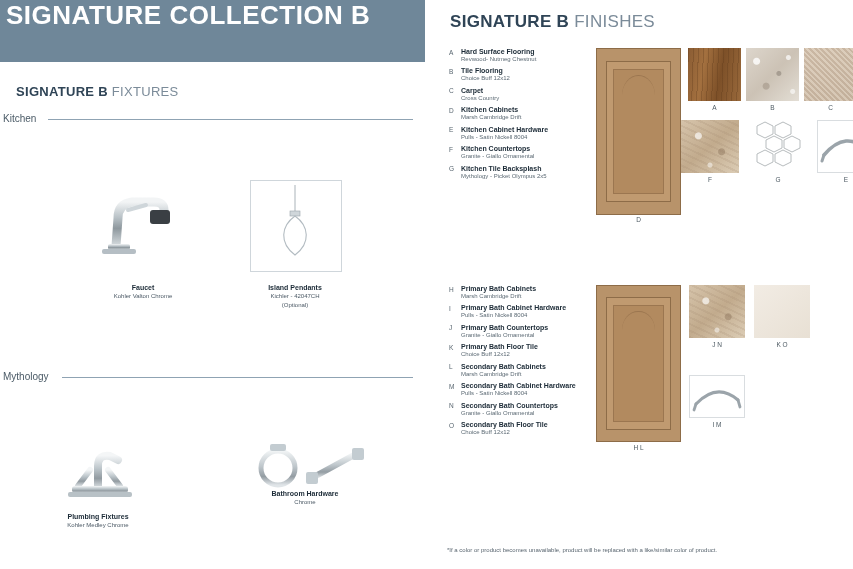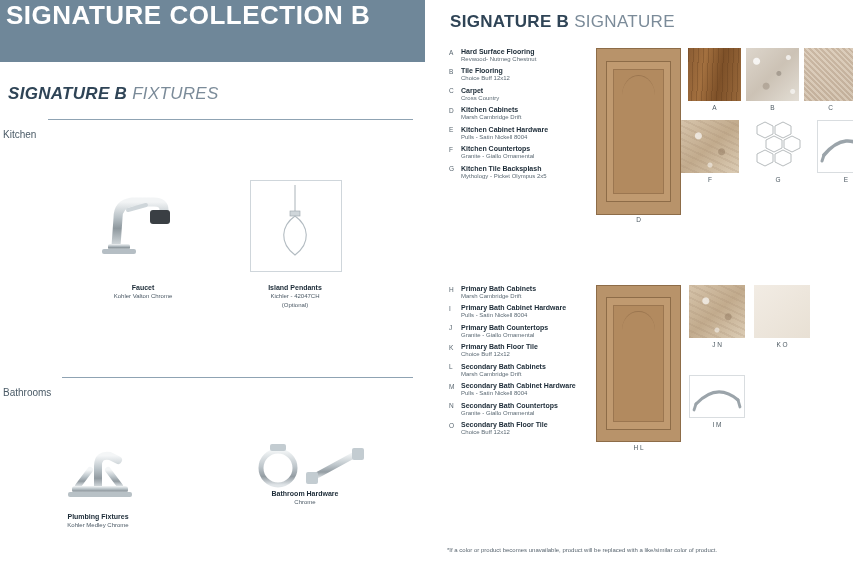--- a/index.html
+++ b/index.html
@@ -33,39 +33,37 @@
     color: #ffffff;
     font-size: 26px;
     font-weight: bold;
     letter-spacing: 0.5px;
     padding-left: 6px;
     white-space: nowrap;
   }
 
   .fixtures-heading {
     position: absolute;
-    left: 8px; top: 84px;
-    font-size: 17px;
+    left: 16px; top: 84px;
+    font-size: 13px;
     letter-spacing: 0.3px;
     white-space: nowrap;
-    font-style: italic;
   }
   .fixtures-heading .bold {
     font-weight: bold;
     color: #2f4456;
   }
   .fixtures-heading .light {
     color: #7b8b99;
   }
 
   .section-label {
     position: absolute;
     font-size: 10px;
     color: #4a5a66;
-    margin-top: 16px;
   }
   .section-rule {
     position: absolute;
     height: 1px;
     background: #8fa3b3;
   }
 
   .fixture-item {
     position: absolute;
     text-align: center;
@@ -277,21 +275,21 @@
       <path d="M44 35 C30 45 28 62 44 74 C60 62 58 45 44 35 Z" fill="none" stroke="#b2bbc1" stroke-width="1.1"></path>
     </svg>
   </div>
 
   <div class="fixture-item" style="left:245px; top:283px; width:100px;">
     <div class="fixture-caption">Island Pendants</div>
     <div class="fixture-sub">Kichler - 42047CH</div>
     <div class="fixture-sub">(Optional)</div>
   </div>
 
-  <div class="section-label" style="left:3px; top:371px;">Bathrooms</div>
+  <div class="section-label" style="left:3px; top:371px;">Mythology</div>
   <div class="section-rule" style="left:62px; top:377px; width:351px;"></div>
 
   <div style="position:absolute; left:58px; top:440px;">
     <svg width="80" height="62" viewBox="0 0 80 62">
       <defs>
         <linearGradient id="chr2" x1="0" y1="0" x2="0" y2="1">
           <stop offset="0%" stop-color="#f4f6f7"></stop>
           <stop offset="40%" stop-color="#bcc5ca"></stop>
           <stop offset="70%" stop-color="#929ba1"></stop>
           <stop offset="100%" stop-color="#dde2e5"></stop>
@@ -331,21 +329,21 @@
   <div class="fixture-item" style="left:250px; top:489px; width:110px;">
     <div class="fixture-caption">Bathroom Hardware</div>
     <div class="fixture-sub">Chrome</div>
   </div>
 </div>
 
 <div class="right-panel">
 
   <div class="finishes-heading">
     <span class="bold">SIGNATURE B</span>
-    <span class="light">SIGNATURE</span>
+    <span class="light">FINISHES</span>
   </div>
 
   <div class="legend" style="left:24px; top:48px;">
     <div class="legend-row">
       <span class="legend-key">A</span>
       <span class="legend-name">Hard Surface Flooring</span>
       <span class="legend-desc">Revwood- Nutmeg Chestnut</span>
     </div>
     <div class="legend-row">
       <span class="legend-key">B</span>

